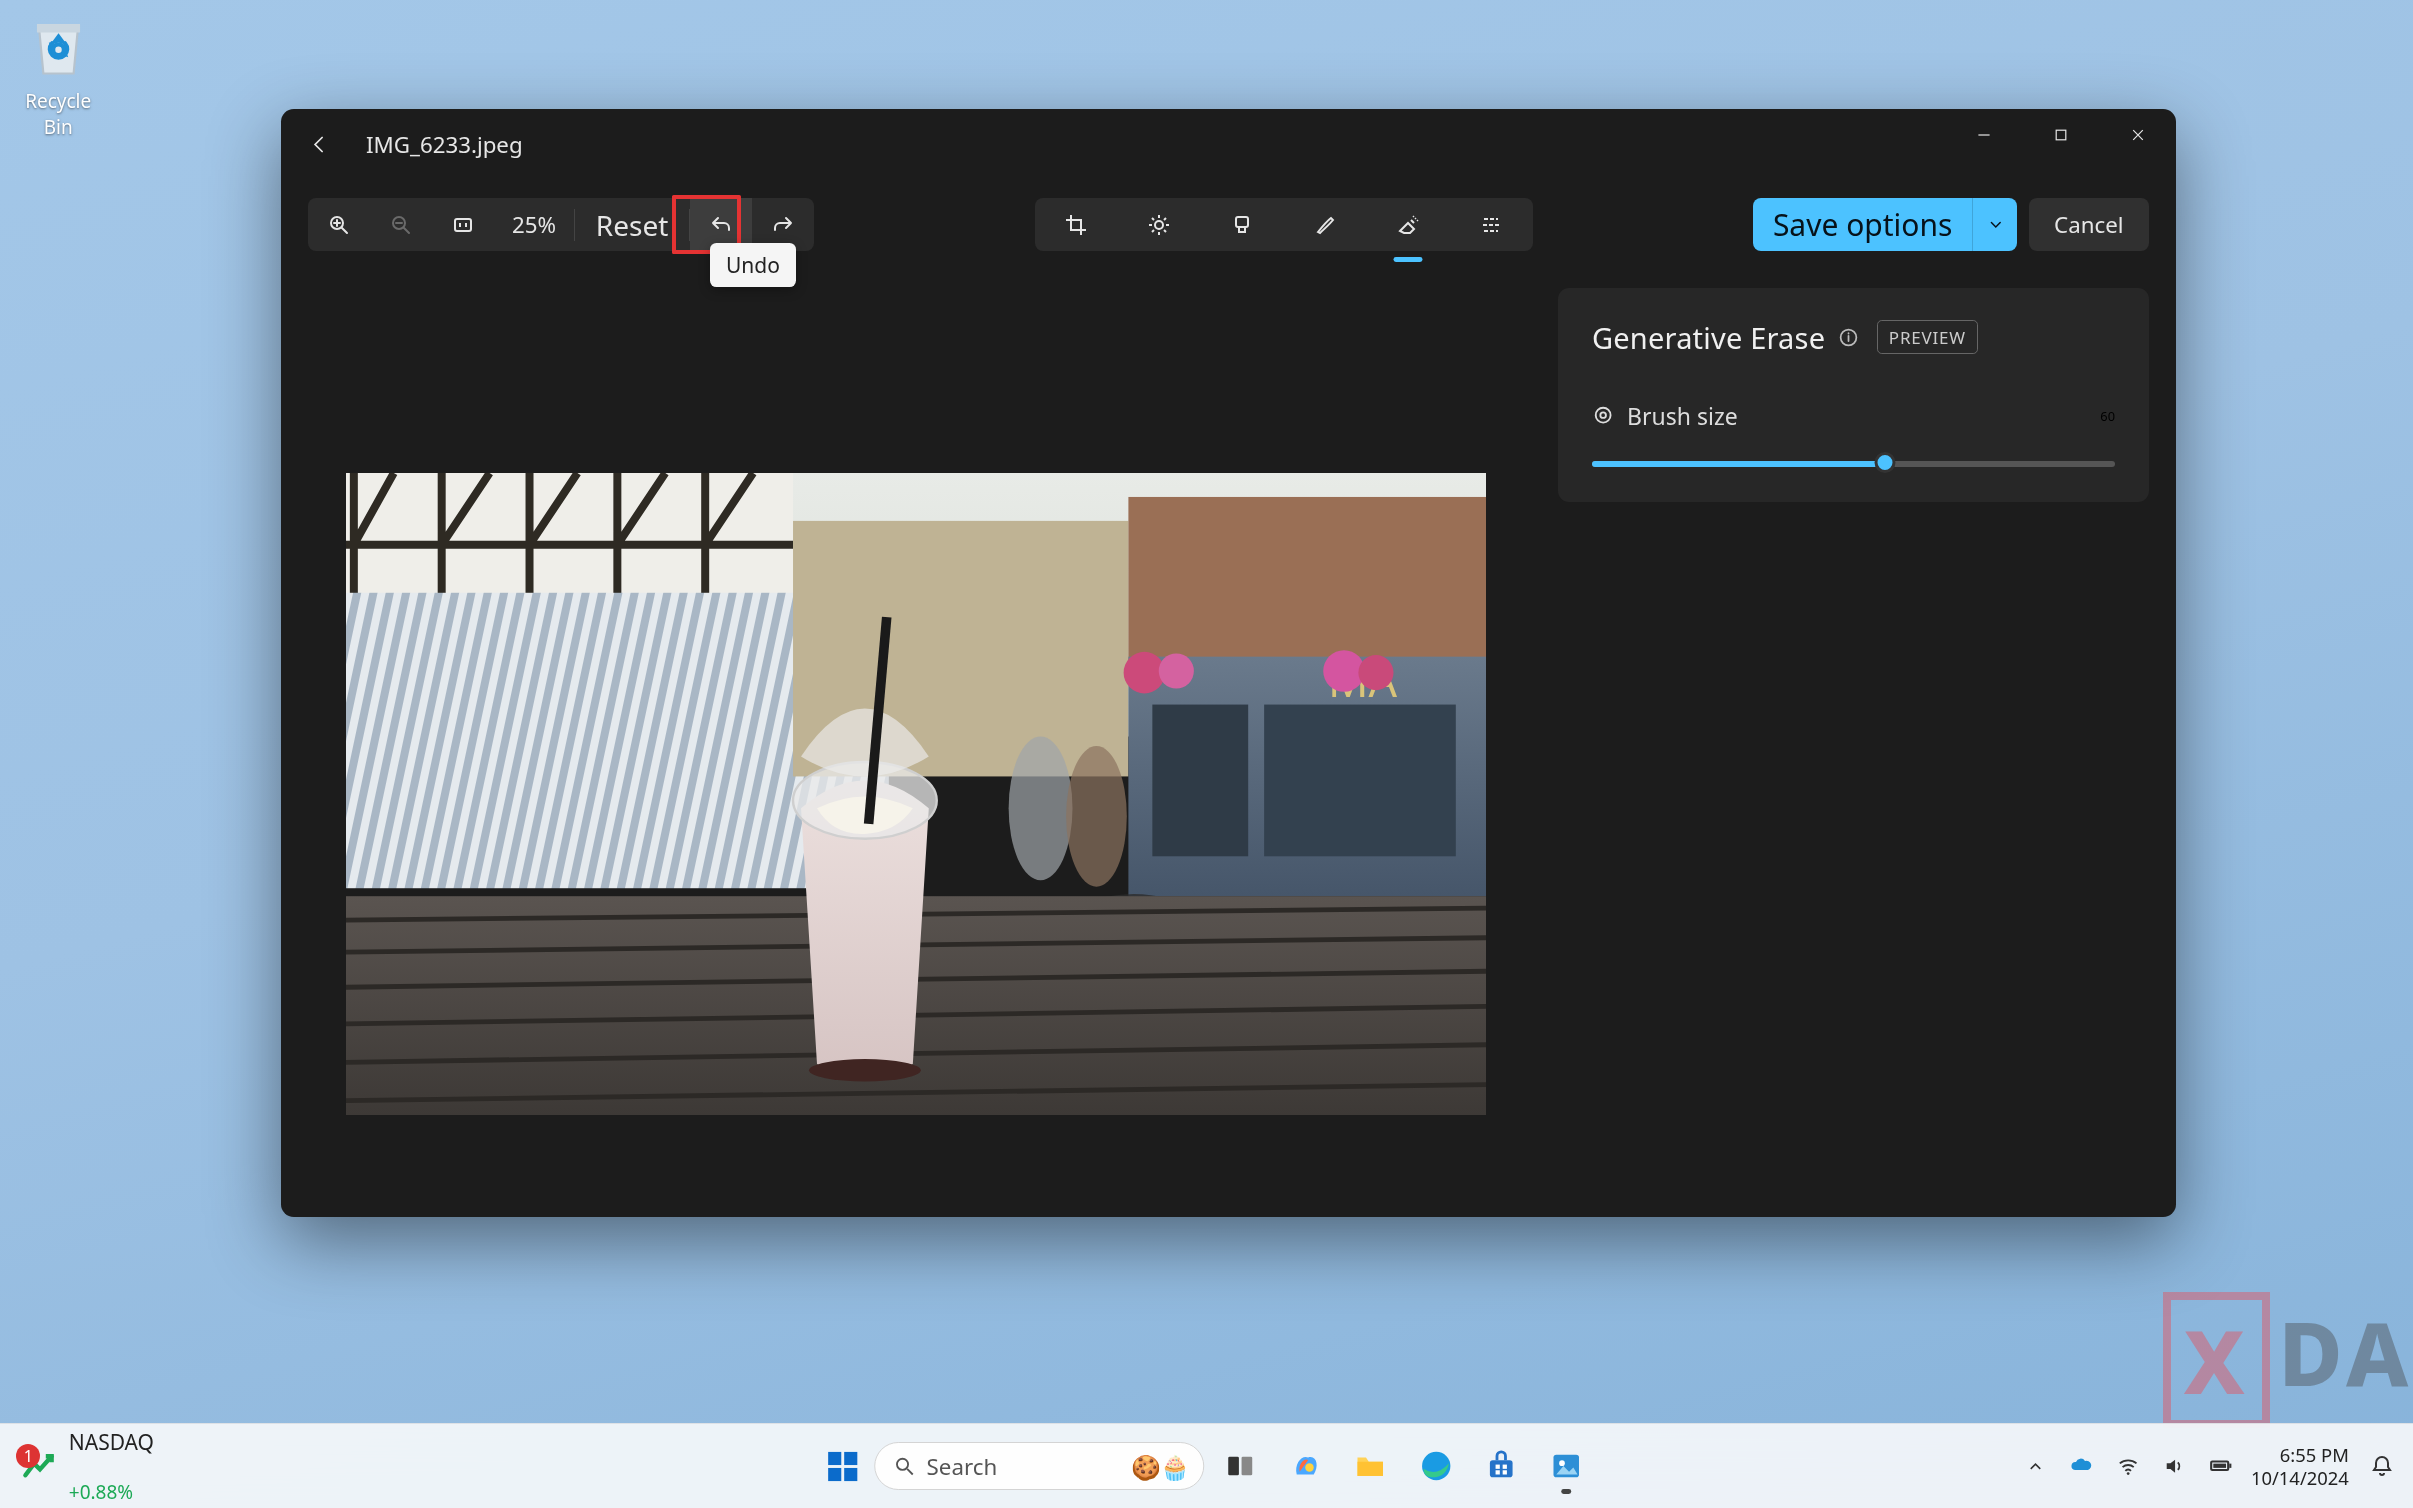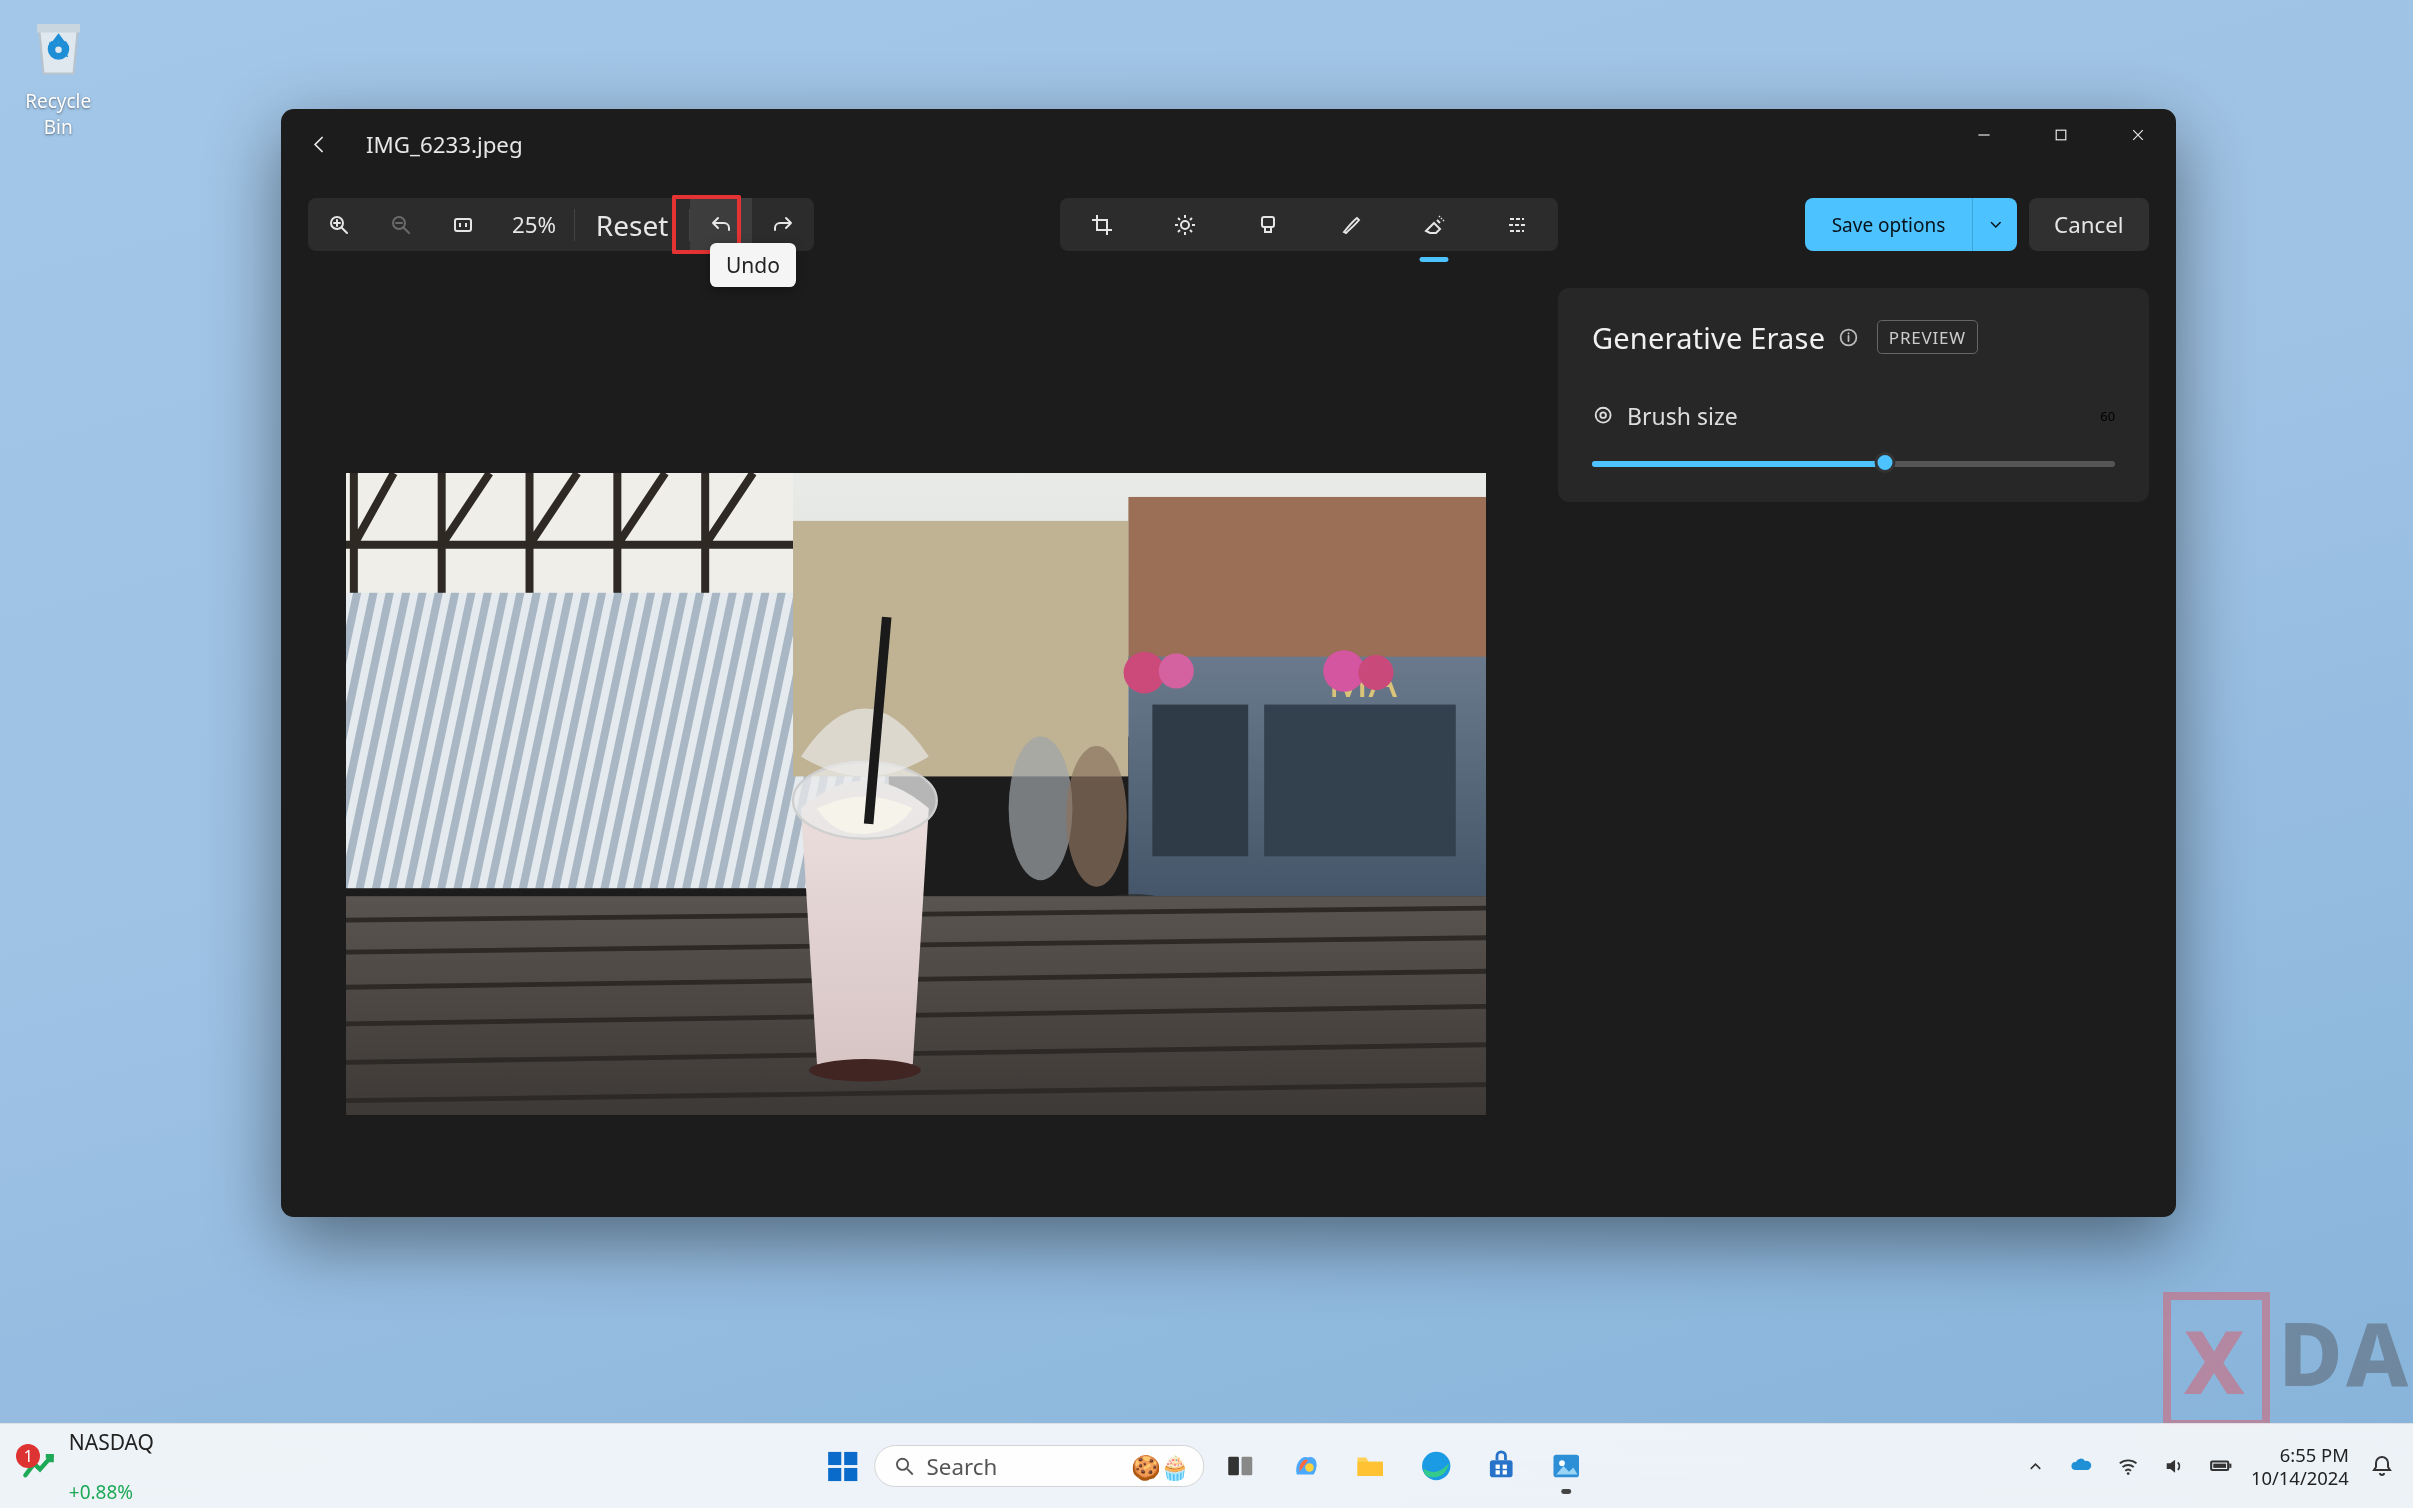--- a/index.html
+++ b/index.html
@@ -87,21 +87,21 @@
     margin: 0 auto;
   }
   .toolbar-center .tool-btn { min-width: 83px; }
   .toolbar-right { display: flex; gap: 11.2px; }
   .primary-btn {
     display: flex; align-items: center;
     background: #4cc2ff; color: #07121a;
     height: 53px; border-radius: 8px;
     cursor: pointer;
   }
-  .primary-btn .lbl { padding: 0 27px; font-size: 19px; }
+  .primary-btn .lbl { padding: 0 20px; font-size: 30px; }
   .primary-btn .chev {
     width: 45px; height: 100%;
     display: flex; align-items: center; justify-content: center;
     border-left: 0.8px solid rgba(0,0,0,.15);
   }
   .secondary-btn {
     background: #303030; color: #e6e6e6;
     height: 53px; border-radius: 8px;
     padding: 0 25.5px; font-size: 22.3px;
     display: flex; align-items: center;
@@ -229,21 +229,21 @@
   .task-center {
     position: absolute; left: 50%; transform: translateX(-50%);
     display: flex; align-items: center; gap: 4.8px;
   }
   .start-btn {
     width: 54px; height: 54px;
     display: flex; align-items: center; justify-content: center;
     cursor: pointer; border-radius: 6.4px;
   }
   .search-box {
-    width: 330px; height: 42px;
+    width: 330px; height: 48px;
     background: #fefefe;
     border: 0.8px solid #d4d4d4;
     border-radius: 27px;
     display: flex; align-items: center;
     padding: 0 12.8px 0 17.6px;
     gap: 11.2px;
   }
   .search-box .si { color: #555; }
   .search-box .txt { color: #555; font-size: 22.3px; flex: 1; }
   .search-box .emoji-wrap { display: flex; gap: 3.2px; font-size: 24px; }

